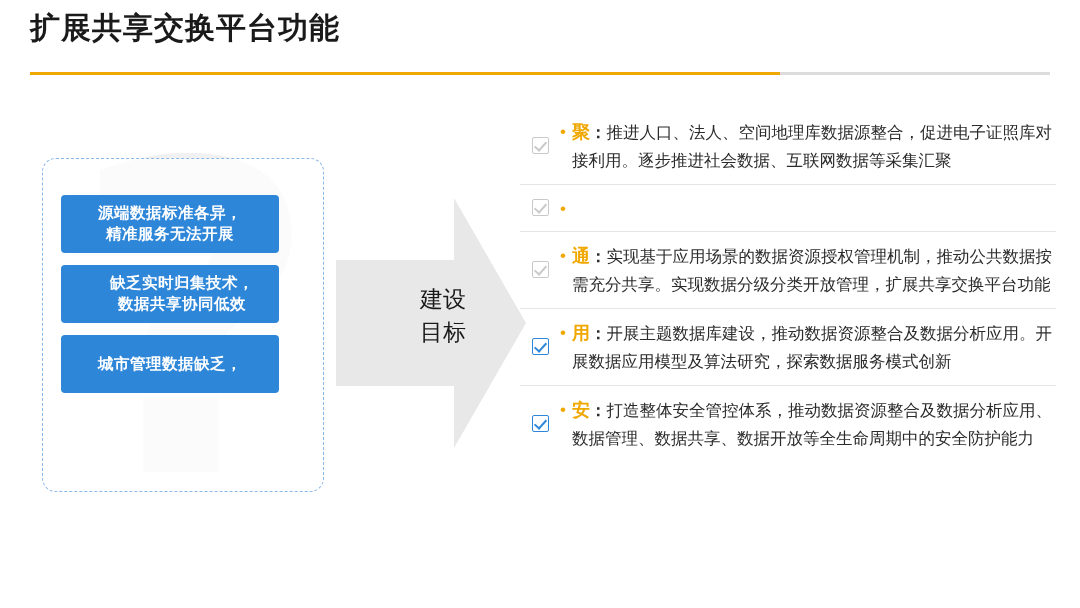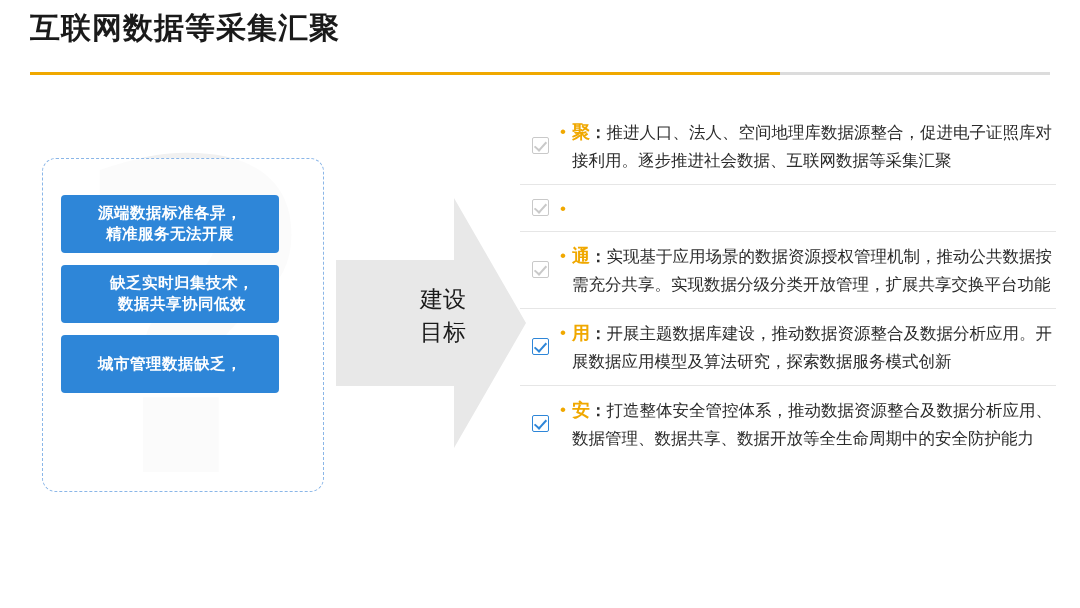--- a/index.html
+++ b/index.html
@@ -183,21 +183,21 @@
   .key-colon {
     color: #2b2b2b;
     font-weight: bold;
   }
 </style>
 </head>
 <body>
 
 <div class="slide">
 
-  <div class="page-title">互联网数据等采集汇聚</div>
+  <div class="page-title">扩展共享交换平台功能</div>
   <div class="title-rule"></div>
   <div class="title-rule-accent"></div>
 
   <div class="watermark">?</div>
 
   <div class="left-panel">
     <div class="pill pill-0">
       <span>源端数据标准各异，</span>
       <span>精准服务无法开展</span>
     </div>

